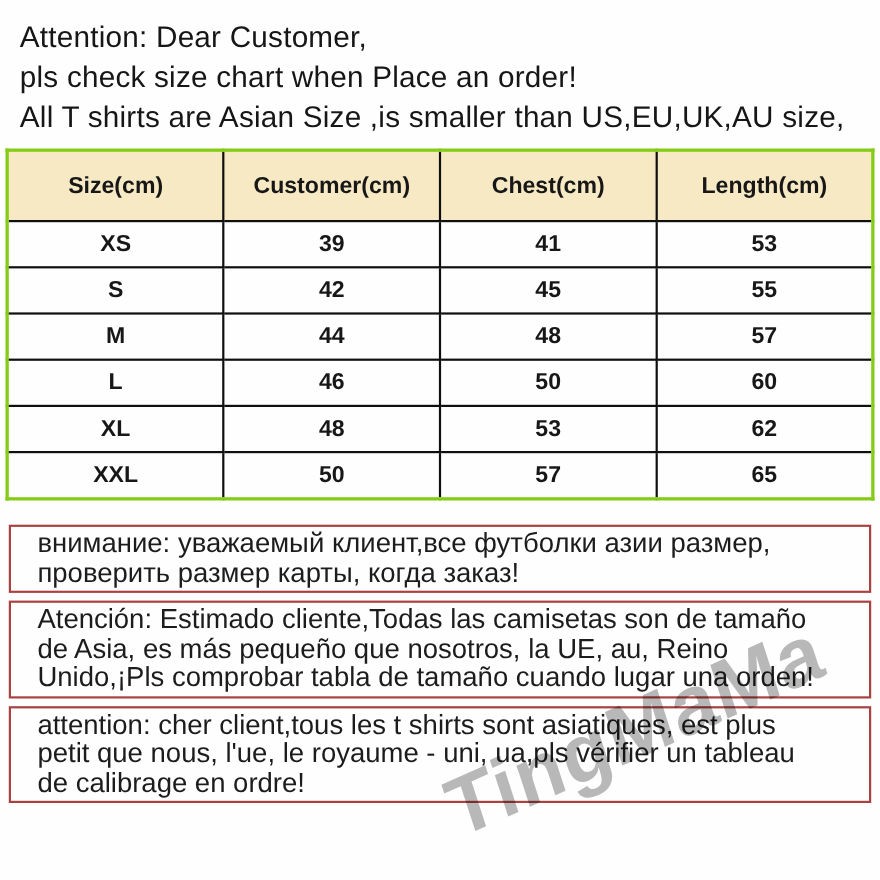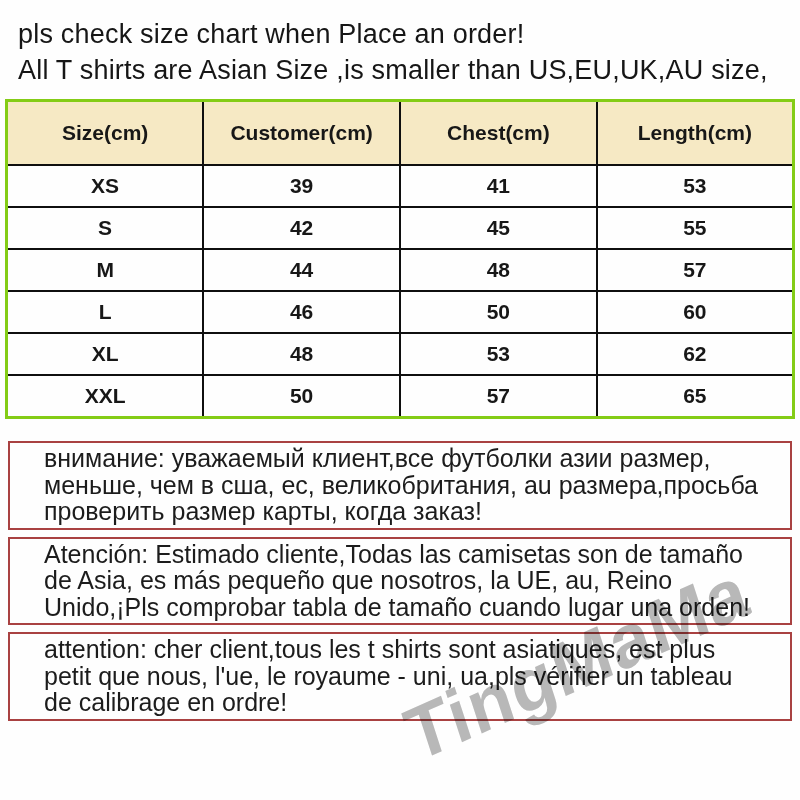--- a/index.html
+++ b/index.html
@@ -23,40 +23,41 @@
   table.size-table td{
     border:2px solid #0f0f0f;text-align:center;vertical-align:middle;
     font-weight:bold;color:#171717;padding:0;
   }
   table.size-table th{background:#f6e9c4;height:62px;font-size:21px;}
   table.size-table td{height:40px;font-size:21px;text-align:center;}
 
   
   .notice{
     margin:22px 8px 0 8px;border:2px solid #a94141;background:transparent;
-    padding:2px 18px 3px 34px;font-size:25px;line-height:26.5px;color:#1c1c1c;
+    padding:2px 18px 3px 24px;font-size:25px;line-height:26.5px;color:#1c1c1c;
   }
   .notice + .notice{margin-top:7px;}
   .notice div{white-space:nowrap;}
 
   
   .watermark{
     position:absolute;left:420px;top:700px;z-index:5;
     transform-origin:left bottom;transform:rotate(-24deg) skewX(-6deg);
     font-size:74px;line-height:74px;font-weight:bold;letter-spacing:1px;
     color:#adadad;opacity:0.85;mix-blend-mode:multiply;
     white-space:nowrap;pointer-events:none;user-select:none;
   }
 </style>
 </head>
 <body>
 
 <div class="canvas">
 
   <div class="intro">
+    <div>Attention: Dear Customer,</div>
     <div>pls check size chart when Place an order!</div>
     <div>All T shirts are  Asian Size ,is smaller than US,EU,UK,AU size,</div>
   </div>
 
   <table class="size-table">
     <thead>
       <tr>
         <th>Size(cm)</th>
         <th>Customer(cm)</th>
         <th>Chest(cm)</th>
@@ -98,21 +99,20 @@
         <td>XXL</td>
         <td>50</td>
         <td>57</td>
         <td>65</td>
       </tr>
     </tbody>
   </table>
 
   <div class="notice">
     <div>внимание: уважаемый клиент,все футболки азии размер,</div>
-    <div>меньше, чем в сша, ес, великобритания, au размера,просьба</div>
     <div>проверить размер карты, когда заказ!</div>
   </div>
 
   <div class="notice">
     <div>Atención: Estimado cliente,Todas las camisetas son de tamaño</div>
     <div>de Asia, es más pequeño que nosotros, la UE, au, Reino</div>
     <div>Unido,¡Pls comprobar tabla de tamaño cuando lugar una orden!</div>
   </div>
 
   <div class="notice">

